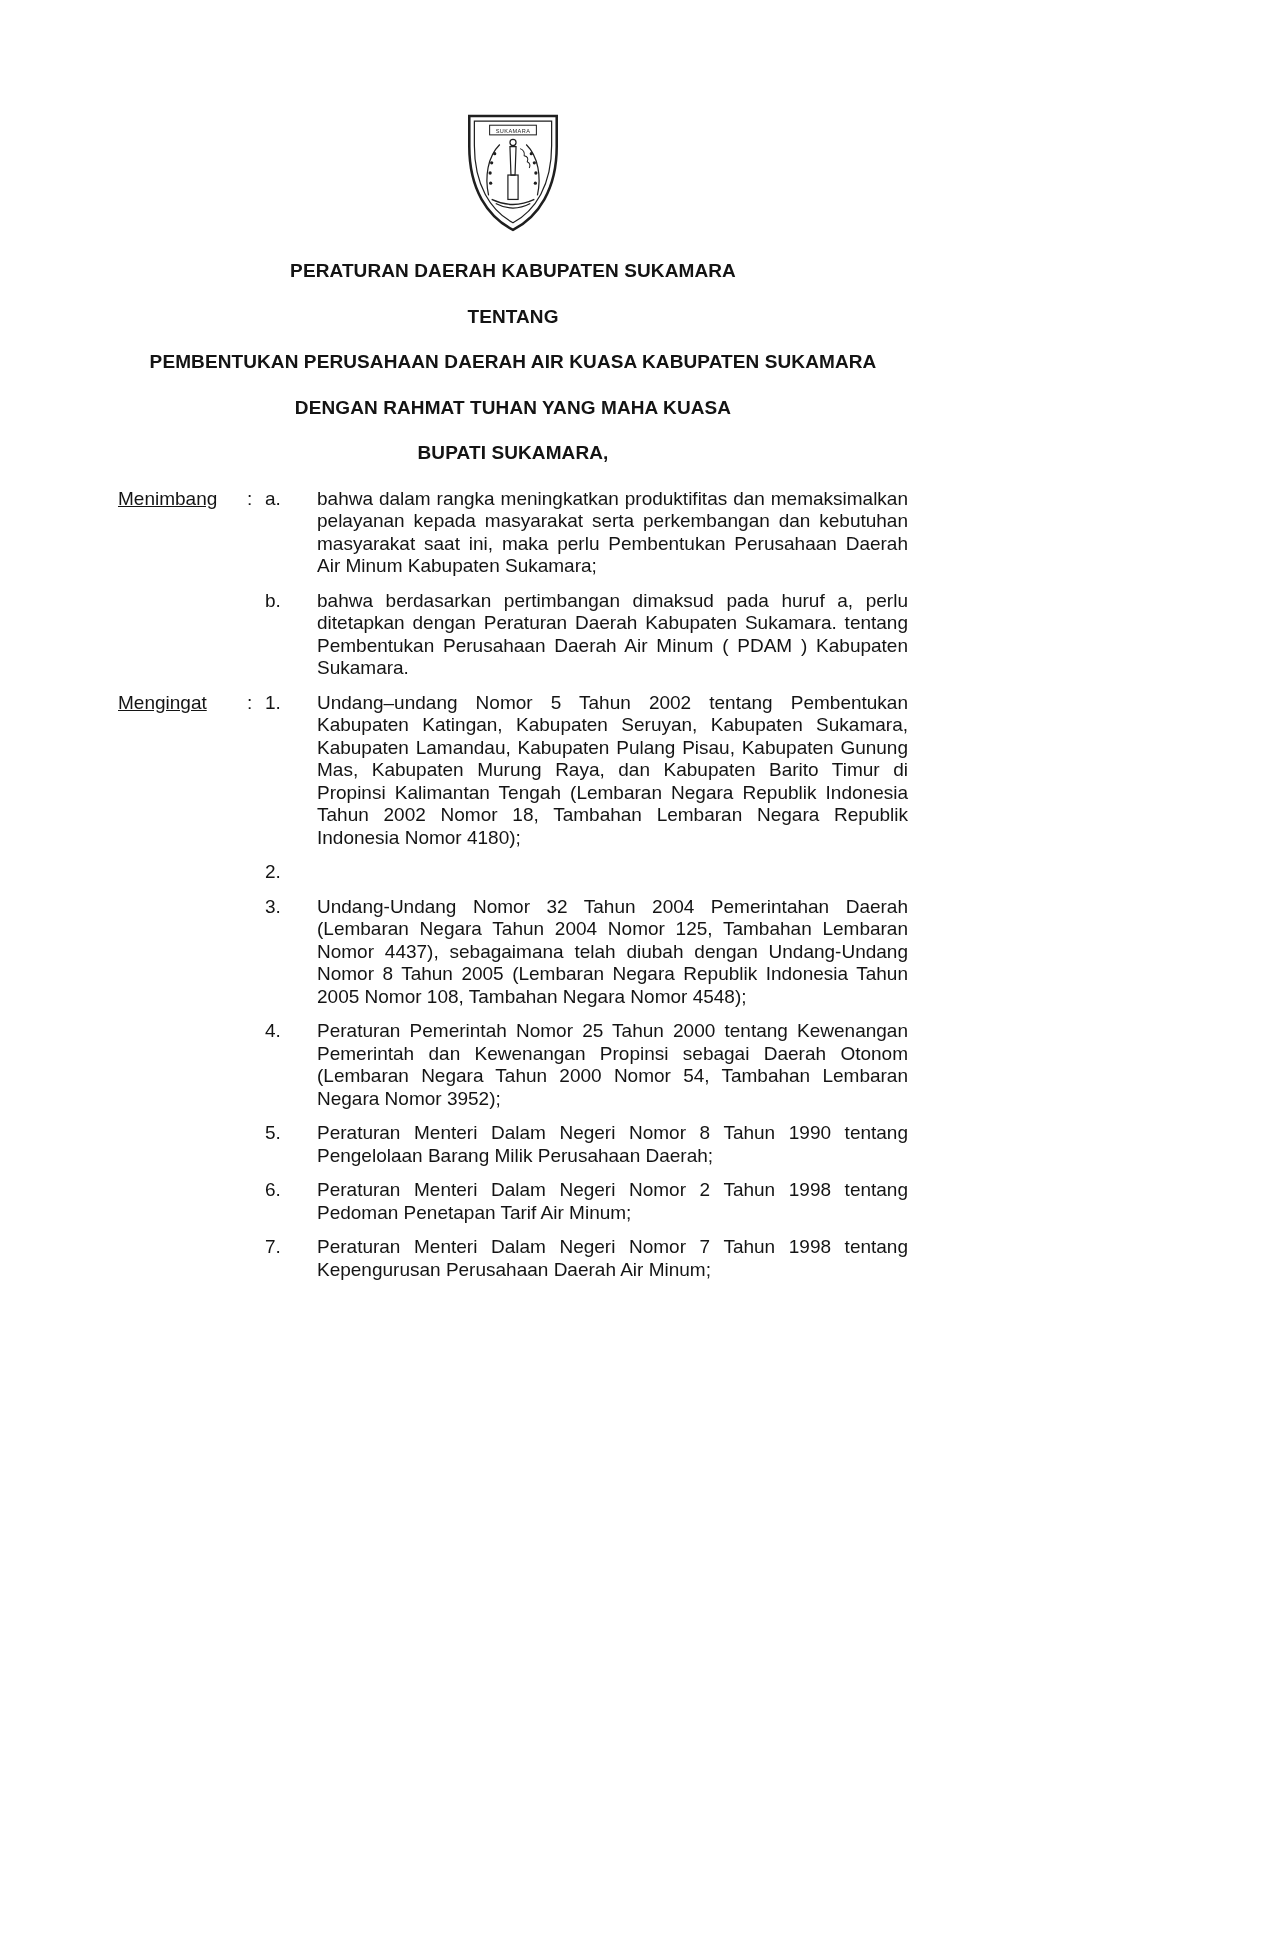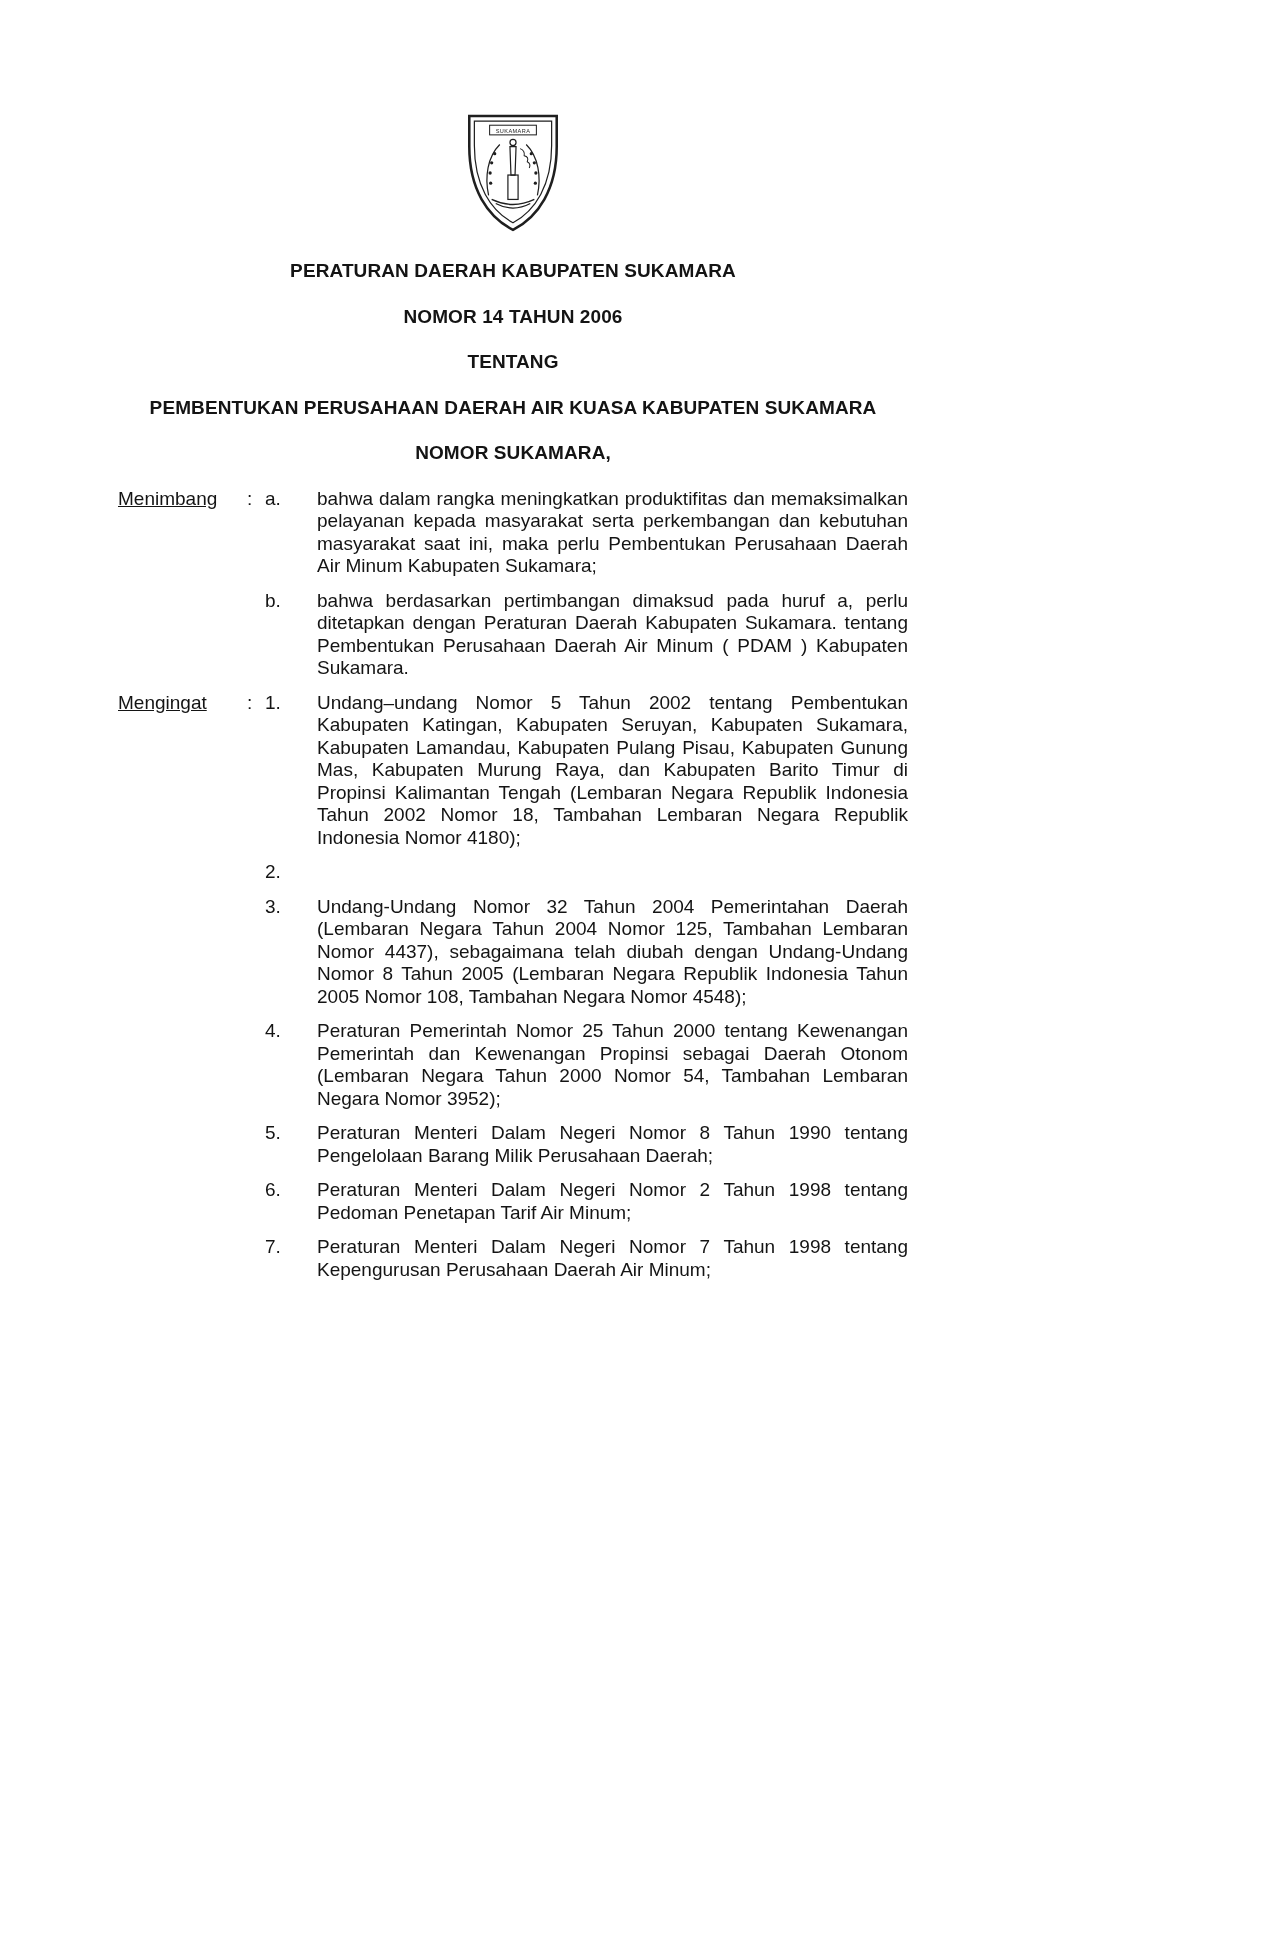--- a/index.html
+++ b/index.html
@@ -89,24 +89,24 @@
         <circle class="emblem-fill" cx="77" cy="70" r="1.6"></circle>
         <circle class="emblem-fill" cx="77.5" cy="60" r="1.6"></circle>
         <circle class="emblem-fill" cx="76" cy="50" r="1.6"></circle>
         <circle class="emblem-fill" cx="73" cy="41" r="1.6"></circle>
         <path class="emblem-line" stroke-width="1" d="M62,36 q5,2 4,7 q5,1 3,6 q4,2 2,6"></path>
       </svg>
     </div>
 
     <div class="titles">
       <div class="title-line">PERATURAN DAERAH KABUPATEN SUKAMARA</div>
-      <div class="title-line">NOMOR  14 TAHUN 2006</div>
       <div class="title-line">TENTANG</div>
       <div class="title-line">PEMBENTUKAN PERUSAHAAN DAERAH AIR KUASA KABUPATEN SUKAMARA</div>
-      <div class="title-line">NOMOR SUKAMARA,</div>
+      <div class="title-line">DENGAN RAHMAT TUHAN YANG MAHA KUASA</div>
+      <div class="title-line">BUPATI SUKAMARA,</div>
     </div>
 
     <div class="sections">
 
       <div class="section">
         <div class="row">
           <div class="sect-label">Menimbang</div>
           <div class="sect-colon">:</div>
           <div class="item-marker">a.</div>
           <div class="item-text">bahwa dalam rangka meningkatkan produktifitas dan memaksimalkan pelayanan kepada masyarakat serta perkembangan dan kebutuhan masyarakat saat ini, maka perlu Pembentukan Perusahaan Daerah Air Minum Kabupaten Sukamara;</div>

